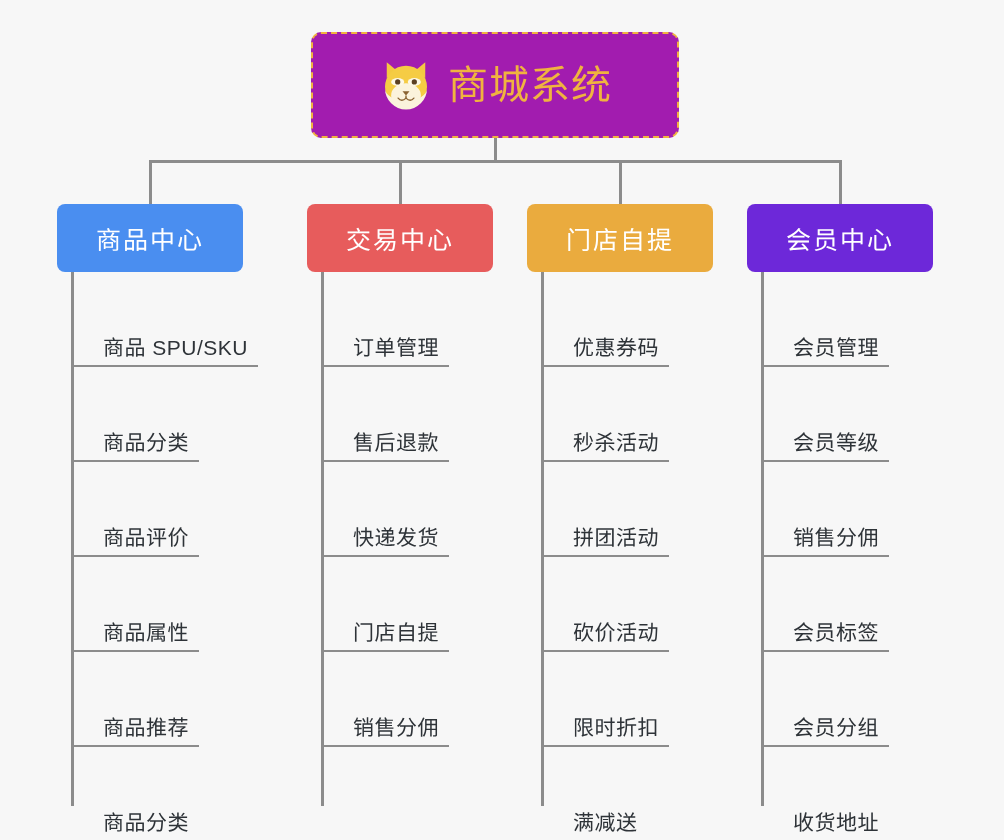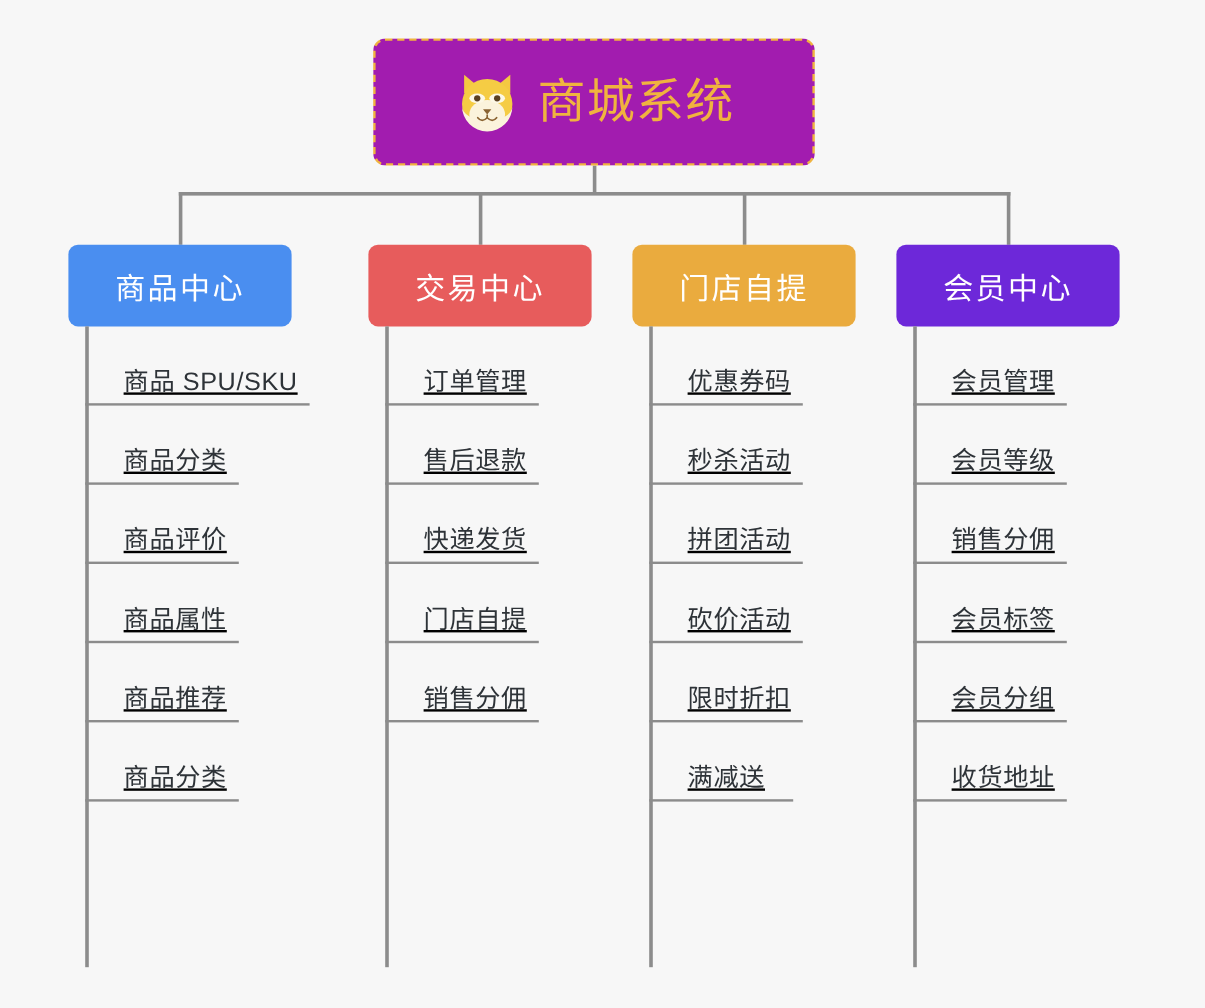--- a/index.html
+++ b/index.html
@@ -107,26 +107,25 @@
   .trunk {
     position: absolute;
     left: 14px;
     top: 0;
     width: 3px;
     background: #8c8c8c;
   }
 
   .leaf {
     position: relative;
-    height: 66px;
+    height: 95px;
     box-sizing: border-box;
     padding-left: 46px;
     display: flex;
     align-items: flex-end;
-    text-decoration: underline;
   }
   .leaf-label {
     position: relative;
     display: inline-block;
     font-size: 21px;
     line-height: 1.15;
     color: #2e3338;
     white-space: nowrap;
     padding: 0 6px 7px 0;
     letter-spacing: 0.5px;

